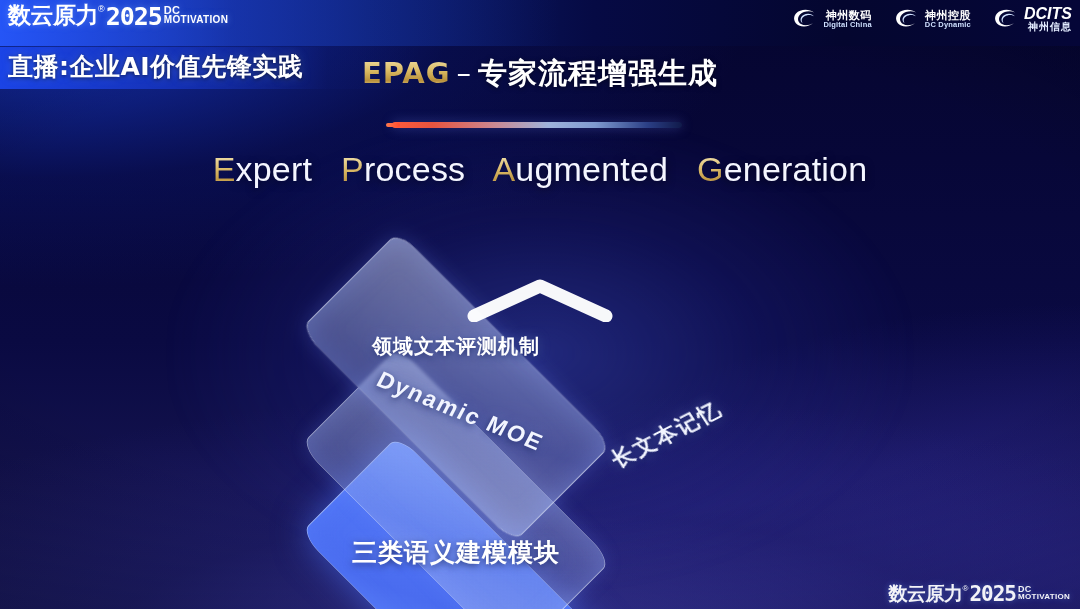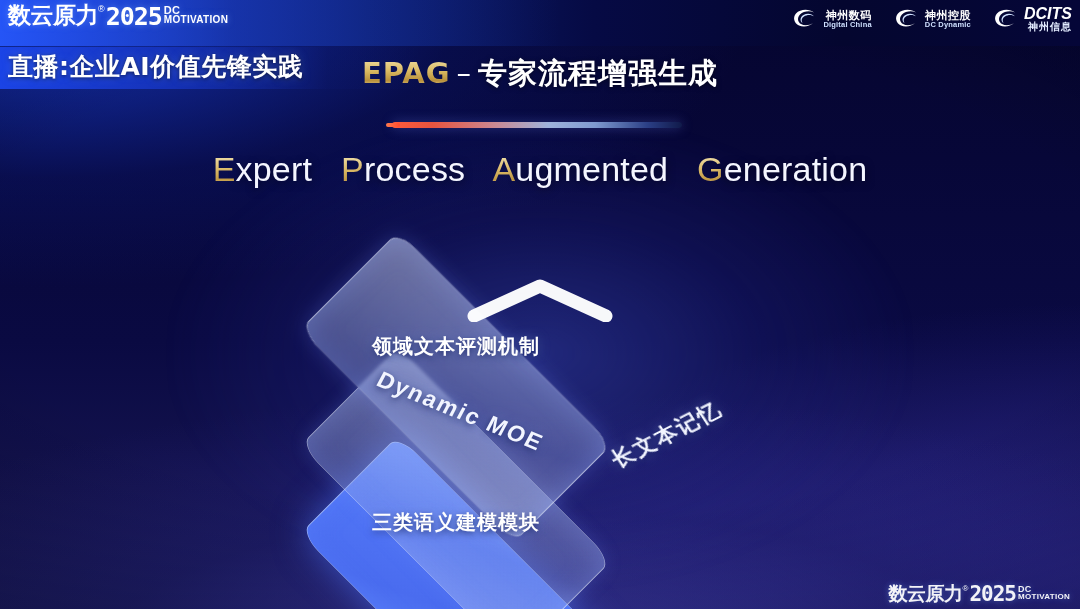--- a/index.html
+++ b/index.html
@@ -157,21 +157,21 @@
   }
 
   .plate-label{
     position:absolute;left:50%;transform:translateX(-50%);
     color:#ffffff;font-weight:bold;white-space:nowrap;
     font-family:"DejaVu Sans","Liberation Sans",sans-serif;
     text-shadow:0 2px 7px rgba(10,20,80,0.75), 0 0 12px rgba(150,180,255,0.45);
     letter-spacing:1px;
   }
   .label-top{top:333px;font-size:20px;}
-  .label-bot{top:509px;font-size:20px;}
+  .label-bot{top:536px;font-size:25px;}
 
   .label-side{
     position:absolute;color:#f2f5ff;font-weight:bold;white-space:nowrap;
     text-shadow:0 2px 7px rgba(10,20,80,0.8), 0 0 12px rgba(160,185,255,0.45);
   }
   .label-moe{
     left:372px;top:398px;font-size:23px;letter-spacing:2px;
     font-family:"Liberation Sans","DejaVu Sans",sans-serif;
     transform:rotate(22deg) skewX(-6deg);
   }

